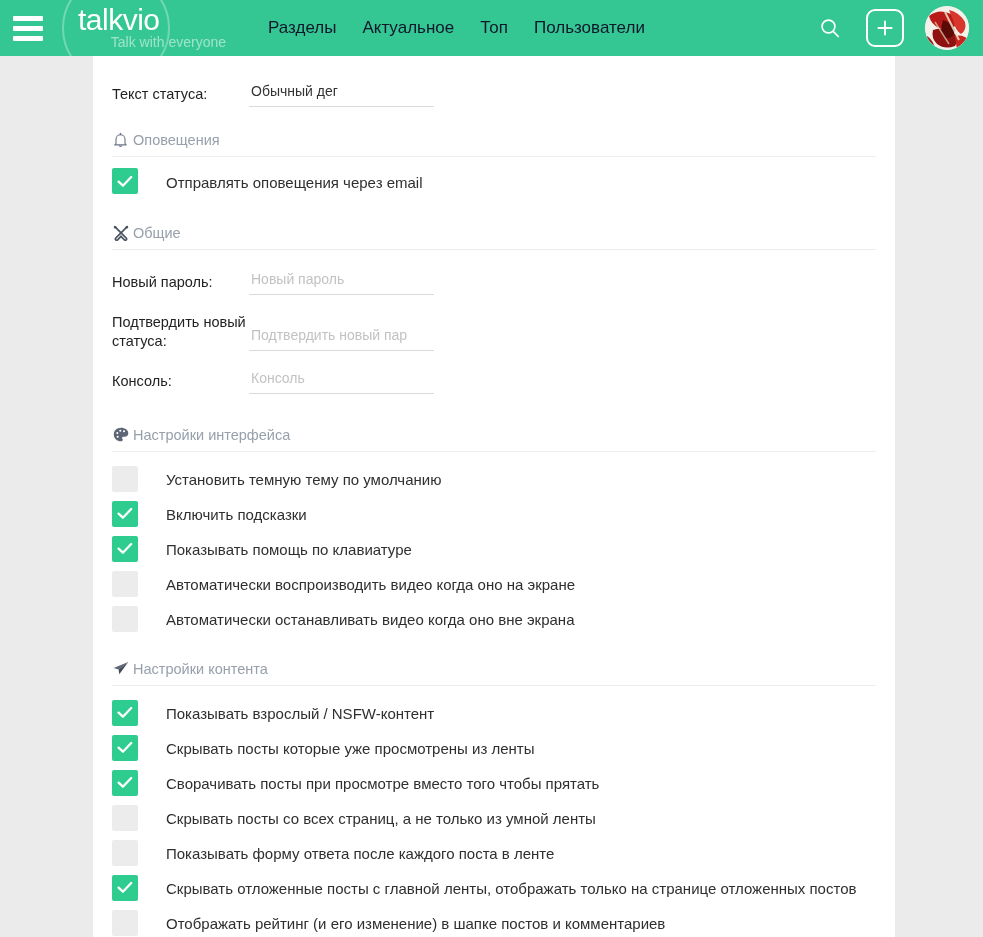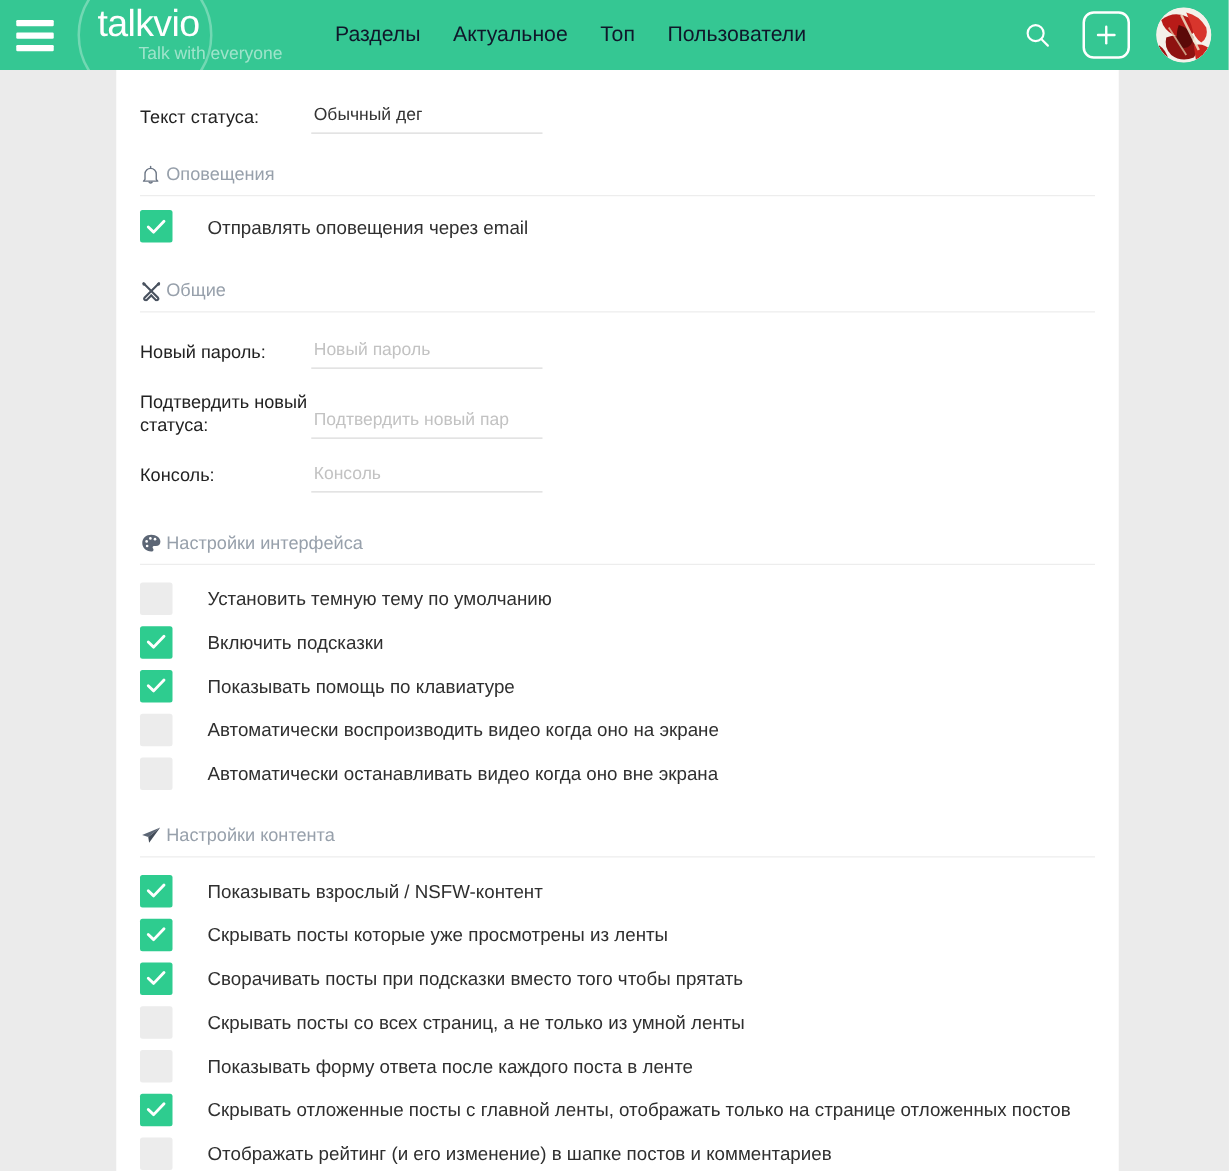--- a/index.html
+++ b/index.html
@@ -356,21 +356,21 @@
               </svg>
           </span>
           <span class="chk-label">Скрывать посты которые уже просмотрены из ленты</span>
         </div>
         <div class="chk-row">
           <span class="chk-box on">
             <svg class="tick" width="16" height="13" viewBox="0 0 16 13">
                 <path d="M1.6 6.6 L5.9 10.7 L14.2 2.0" stroke="#ffffff" stroke-width="2.3" fill="none" stroke-linecap="round" stroke-linejoin="round"></path>
               </svg>
           </span>
-          <span class="chk-label">Сворачивать посты при подсказки вместо того чтобы прятать</span>
+          <span class="chk-label">Сворачивать посты при просмотре вместо того чтобы прятать</span>
         </div>
         <div class="chk-row">
           <span class="chk-box">
             
           </span>
           <span class="chk-label">Скрывать посты со всех страниц, а не только из умной ленты</span>
         </div>
         <div class="chk-row">
           <span class="chk-box">
             

